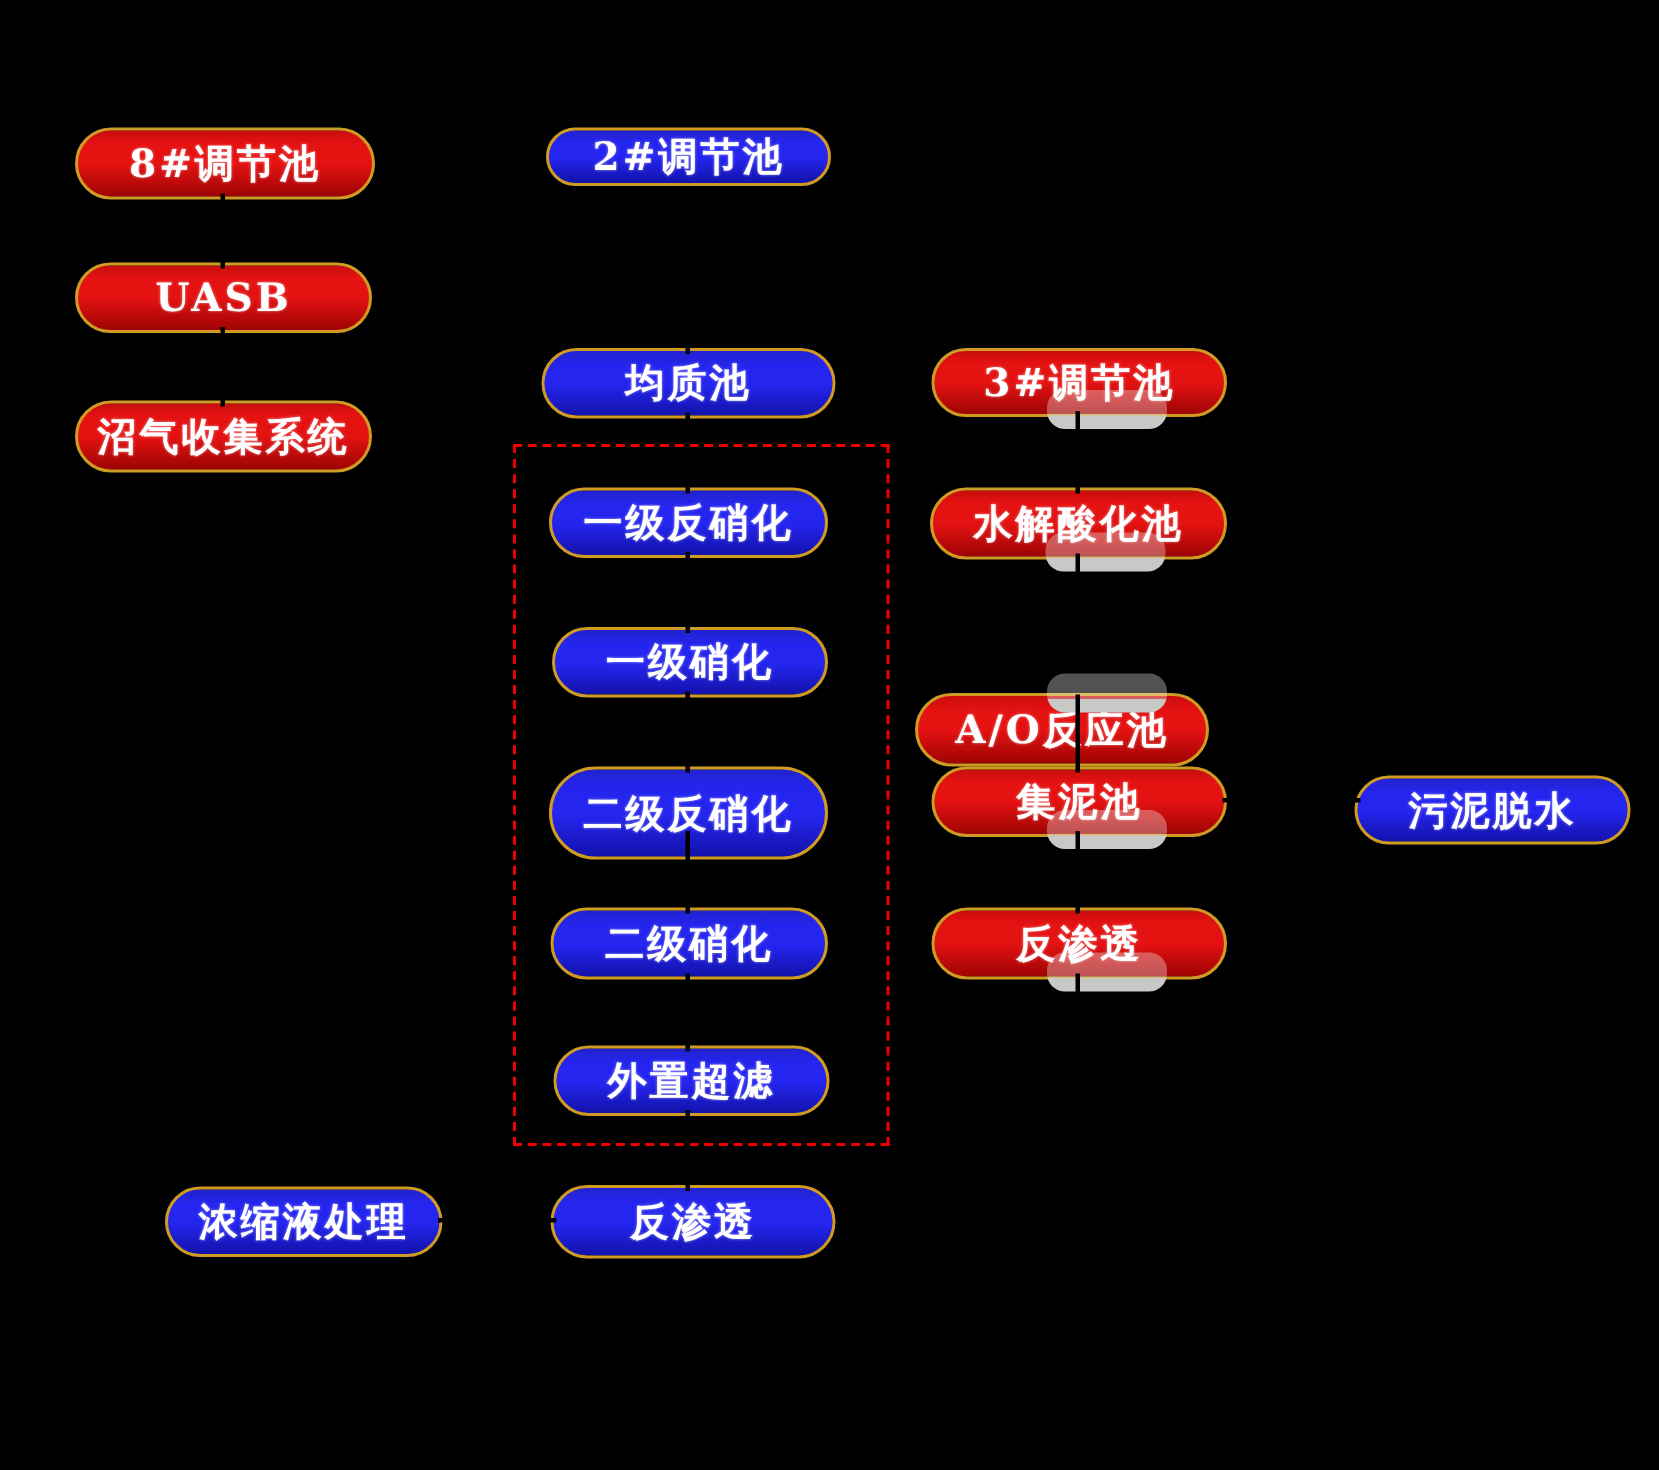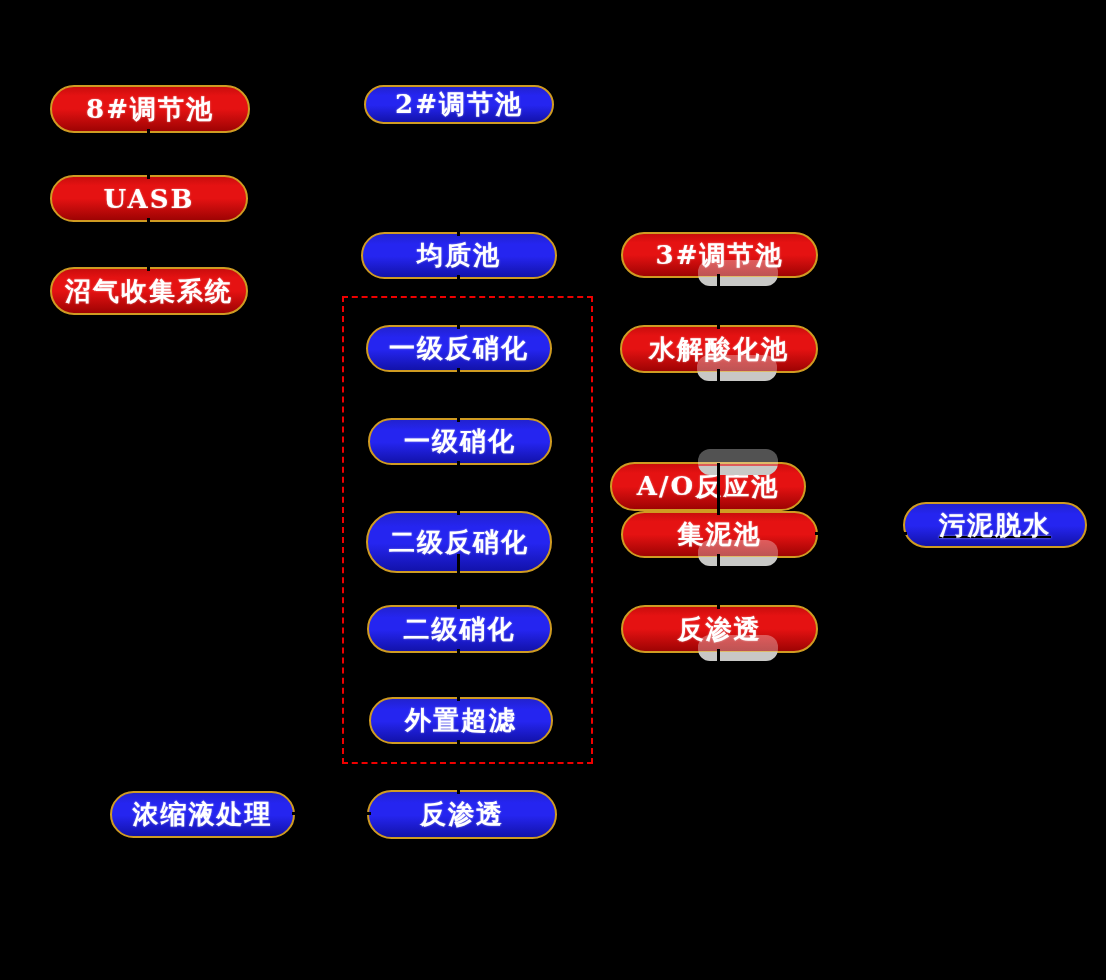--- a/index.html
+++ b/index.html
@@ -93,21 +93,21 @@
     <div class="node red" style="left: 610px; top: 418px; width: 196px; height: 49px; margin-top: 44px;">
       <span class="node-label">A/O反应池</span>
     </div>
     <div class="node blue" style="left: 366px; top: 511px; width: 186px; height: 62px;">
       <span class="node-label">二级反硝化</span>
     </div>
     <div class="tab" style="left: 697.5px; top: 540px;"></div>
     <div class="node red" style="left: 621px; top: 511px; width: 197px; height: 47px; text-align: center;">
       <span class="node-label">集泥池</span>
     </div>
-    <div class="node blue" style="left: 903px; top: 502px; width: 184px; height: 46px; text-decoration: underline;">
+    <div class="node blue" style="left: 903px; top: 517px; width: 184px; height: 46px;">
       <span class="node-label">污泥脱水</span>
     </div>
     <div class="node blue" style="left: 367px; top: 605px; width: 185px; height: 48px; text-align: center;">
       <span class="node-label">二级硝化</span>
     </div>
     <div class="tab" style="left: 697.5px; top: 635px;"></div>
     <div class="node red" style="left: 621px; top: 605px; width: 197px; height: 48px;">
       <span class="node-label">反渗透</span>
     </div>
     <div class="node blue" style="left: 369px; top: 697px; width: 184px; height: 47px;">

